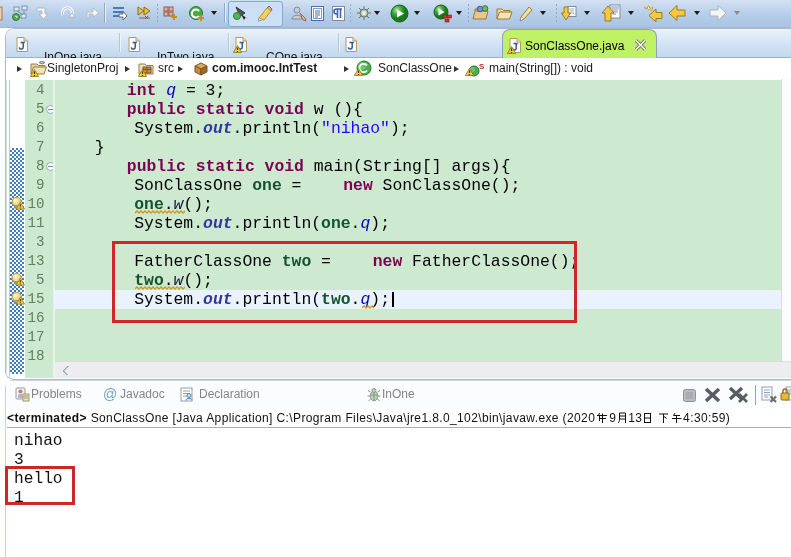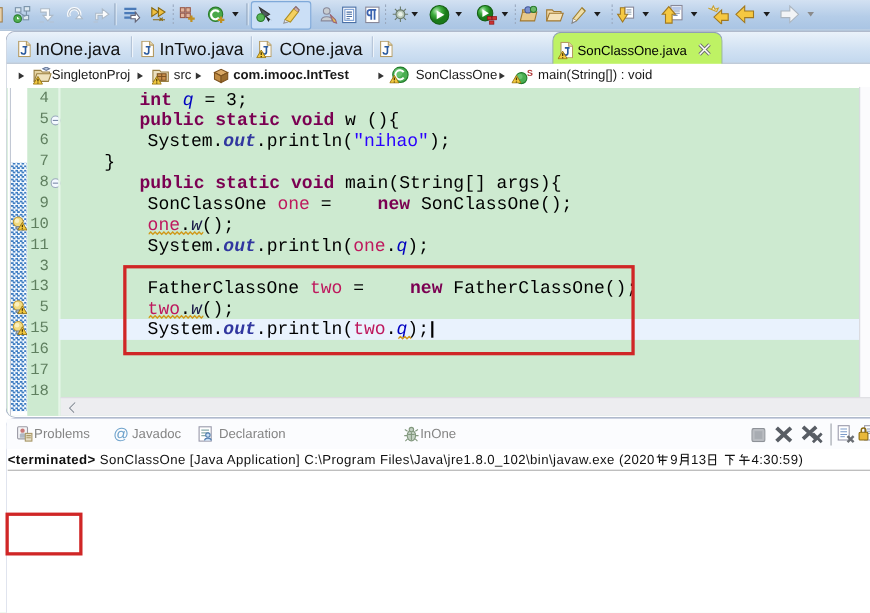--- a/index.html
+++ b/index.html
@@ -13,21 +13,21 @@
 .dsep{position:absolute;top:4px;width:1px;height:18px;
   background:repeating-linear-gradient(#9aa9bf 0 2px,transparent 2px 4px);}
 .dd{position:absolute;top:11px;width:0;height:0;border:3.5px solid transparent;border-top:4px solid #1c1c1c;}
 .dd.gray{border-top-color:#8a8a8a;}
 .cjk{vertical-align:-2px;margin:0 1px;}
 
 #epane{left:5px;top:28px;width:790px;height:350px;border:1px solid #b0bacc;border-right:none;
   border-radius:9px 0 0 9px;background:#fff;overflow:hidden;}
 #tabstrip{left:0;top:0;width:790px;height:28px;
   background:linear-gradient(#eaf2fa,#d2e2f3 55%,#c3d8ee);border-bottom:1px solid #9fb0c4;}
-.tab{position:absolute;top:3px;height:28px;color:#111;font-size:16px;line-height:28px;white-space:nowrap;}
+.tab{position:absolute;top:14px;height:28px;color:#111;font-size:12px;line-height:28px;white-space:nowrap;margin-left:12px;}
 .tabsep{position:absolute;top:4px;width:1px;height:19px;background:#b4c4d8;box-shadow:1px 0 0 #eef4fa;}
 #atab{position:absolute;left:496px;top:0px;width:153px;height:29px;background:#bef264;
   border:1px solid #8fa0b6;border-bottom:none;border-radius:8px 8px 0 0;}
 
 #bcrumb{left:0;top:29px;width:790px;height:50px;background:#fff;}
 .bc{position:absolute;top:0;height:21px;font-size:12px;line-height:21px;color:#1a1a1a;white-space:nowrap;}
 .bct{position:absolute;top:8px;width:0;height:0;border:3.5px solid transparent;border-left:5px solid #333;}
 
 #edbody{left:0;top:51px;width:790px;height:298px;background:#cdead0;}
 #annruler{left:1px;top:0px;width:18px;height:298px;background:#fff;}
@@ -41,21 +41,21 @@
 .fold{position:absolute;width:7px;height:7px;border:1px solid #9aa8bc;border-radius:50%;background:#f4f9ff;}
 .fold::after{content:"";position:absolute;left:1px;top:3px;width:5px;height:1.2px;background:#7a8aa8;}
 #gutsep{left:47px;top:0;width:1.5px;height:298px;background:#e6f5e8;}
 #curline{left:48px;top:210px;width:727px;height:19px;background:#e9f2fd;}
 #code{left:49.5px;top:1px;font-family:"Liberation Mono",monospace;font-size:16.4px;line-height:19px;
   color:#000;white-space:pre;}
 .kw{color:#7b0052;font-weight:bold;padding-left:32px;}
 .str{color:#2a00ff;}
 .fld{color:#0000c0;font-style:italic;}
 .sm{color:#31369f;font-weight:bold;font-style:italic;}
-.lv{color:#be185d;}
+.lv{color:#14532d;font-weight:bold;}
 .mi{color:#1a1a47;font-style:italic;}
 #redrect1{left:106px;top:161px;width:465px;height:82px;border:3px solid #d02626;box-sizing:border-box;}
 #caret{left:386px;top:212px;width:2px;height:15px;background:#000;}
 .sq{position:absolute;height:4px;overflow:hidden;}
 
 .bulb{position:absolute;width:14px;height:15px;}
 
 #hscroll{left:49px;top:332px;width:741px;height:16px;background:#ededf0;border-top:1px solid #dcdcdf;}
 #larrow{position:absolute;left:8px;top:3px;width:7px;height:9px;border-left:2px solid #9aa0a8;border-bottom:2px solid #9aa0a8;transform:skewY(0deg) rotate(45deg) scale(0.75);border-radius:1px;}
 #ovruler{left:775px;top:50px;width:15px;height:282px;background:#fbfbfd;border-left:1px solid #d8d8de;}
@@ -482,14 +482,18 @@
           <g stroke="#111" stroke-width="1" fill="none">
             <path d="M1 2 H10 M5.5 2 V11 M6 4.5 L8.5 6.5"></path>
           </g>
         </svg><svg class="cjk" width="11" height="12" viewBox="0 0 11 12">
           <g stroke="#111" stroke-width="1" fill="none">
             <path d="M4 1 L2.5 3.5 M2.5 3.5 H9 M1 6.5 H10.5 M5.5 3.5 V11"></path>
           </g>
         </svg>4:30:59)</span>
     </div>
   <div class="abs" id="cheadline"></div>
+  <div class="abs" id="cout">nihao
+3
+hello
+1</div>
   <div class="abs" id="redrect2"></div>
 </div>
 
 </body></html>

